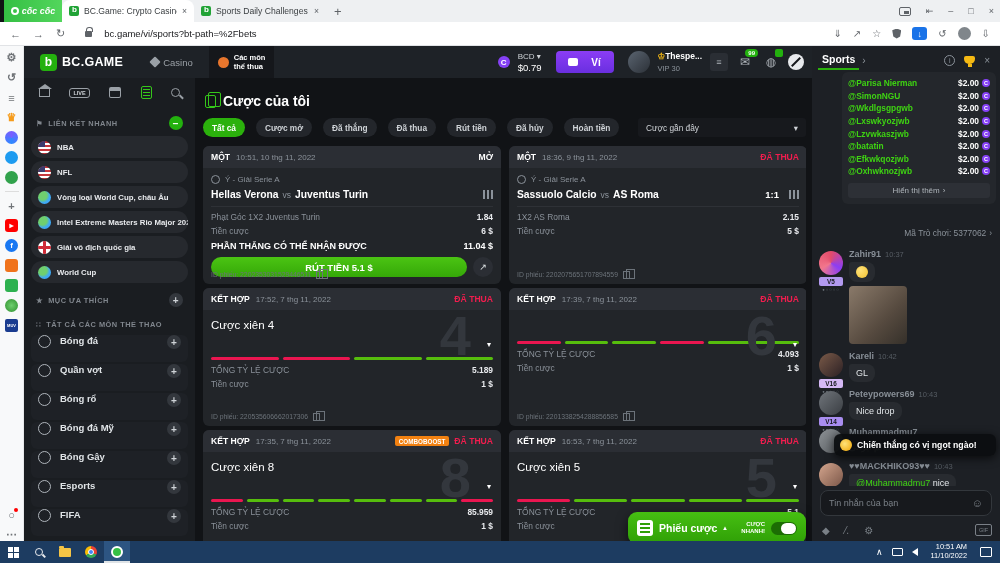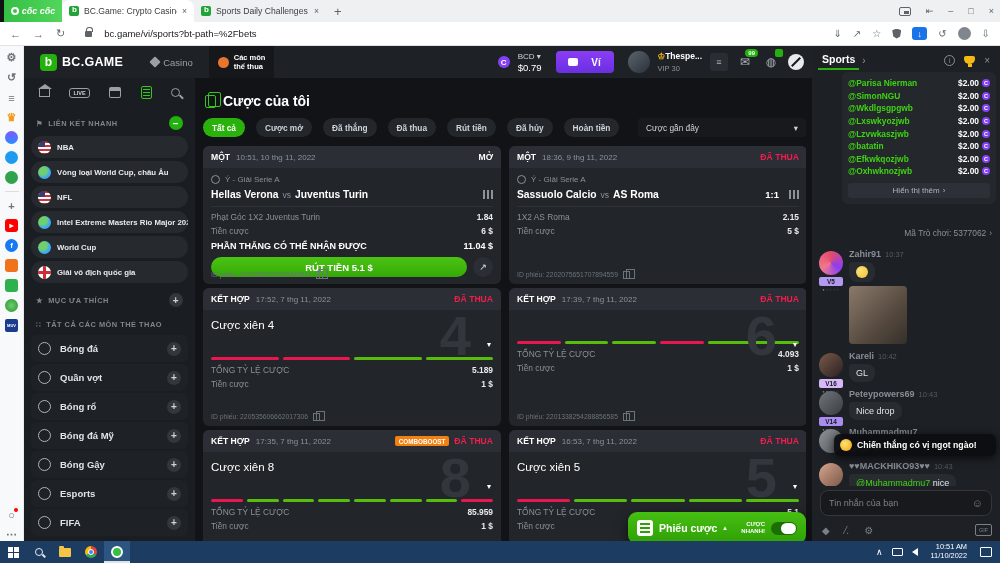--- a/index.html
+++ b/index.html
@@ -74,21 +74,21 @@
 .circle-btn{width:14px;height:14px;border-radius:50%;background:#23b10e;color:#fff;display:flex;align-items:center;justify-content:center;font-size:10px;margin-left:auto;flex:none}
 .circle-btn.gray{background:#33373d;color:#cfd3d7}
 .qlink{height:22px;background:#26292e;border-radius:11px;display:flex;align-items:center;gap:6px;padding:0 7px;margin-bottom:3px;color:#e8eaed;font-size:7.8px;font-weight:bold;white-space:nowrap;overflow:hidden}
 .flag{width:13px;height:13px;border-radius:50%;flex:none;overflow:hidden;position:relative}
 .us{background:repeating-linear-gradient(180deg,#c6363c 0 2px,#fff 2px 4px)}
 .us::after{content:"";position:absolute;left:0;top:0;width:7px;height:6px;background:#3c3b6e}
 .globe{background:radial-gradient(circle at 35% 35%,#6fcf6f 0 36%,#3fa9f5 60%)}
 .eng{background:linear-gradient(#fff,#fff)}
 .eng::before{content:"";position:absolute;left:5px;top:0;width:3px;height:13px;background:#cf2b37}
 .eng::after{content:"";position:absolute;left:0;top:5px;width:13px;height:3px;background:#cf2b37}
-.sport-row{height:27px;display:flex;align-items:center;gap:9px;padding:0 7px;color:#dfe3e6;font-size:9.5px;font-weight:bold;border-radius:6px;background:#1e2126;margin-bottom:2px}
+.sport-row{height:27px;display:flex;align-items:flex-start;gap:9px;padding:0 7px;color:#dfe3e6;font-size:9.5px;font-weight:bold;border-radius:6px;background:#1e2126;margin-bottom:2px}
 .s-ico{width:13px;height:13px;border:1.5px solid #aeb4ba;border-radius:50%;flex:none}
 
 .main{position:absolute;left:195px;top:78px;width:617px;height:463px;background:#111316;padding:13px 6px 0 8px;overflow:hidden}
 .m-title{display:flex;align-items:center;gap:7px;color:#fff;font-size:14px;font-weight:bold;padding:2px 2px 9px}
 .docs-ico{position:relative;width:11px;height:13px;border:1.5px solid #35c71a;border-radius:2px;background:#111316}
 .docs-ico::before{content:"";position:absolute;left:2px;top:-4px;width:11px;height:13px;border:1.5px solid #35c71a;border-radius:2px}
 .filters{display:flex;gap:5px;align-items:center;padding-bottom:9px}
 .pill{height:19px;border-radius:10px;background:#23262b;color:#cfd3d7;font-size:8.3px;font-weight:bold;display:flex;align-items:center;padding:0 9px;white-space:nowrap}
 .pill.active{background:#2bb10c;color:#fff}
 .sort{margin-left:auto;display:flex;align-items:center;justify-content:space-between;width:168px;height:19px;color:#cfd3d7;font-size:8.3px;background:#17191d;border-radius:3px;padding:0 8px}
@@ -306,38 +306,38 @@
       <span>⚑</span>
       <span>LIÊN KẾT NHANH</span>
       <span class="circle-btn">−</span>
     </div>
   <div>
       <div class="qlink">
     <span class="flag us"></span>
     <span>NBA</span>
   </div>
       <div class="qlink">
+    <span class="flag us"></span>
+    <span>NFL</span>
+  </div>
+      <div class="qlink">
     <span class="flag globe"></span>
     <span>Vòng loại World Cup, châu Âu</span>
-  </div>
-      <div class="qlink">
-    <span class="flag us"></span>
-    <span>NFL</span>
   </div>
       <div class="qlink">
     <span class="flag globe"></span>
     <span>Intel Extreme Masters Rio Major 2022</span>
   </div>
       <div class="qlink">
+    <span class="flag eng"></span>
+    <span>Giải vô địch quốc gia</span>
+  </div>
+      <div class="qlink">
     <span class="flag globe"></span>
     <span>World Cup</span>
-  </div>
-      <div class="qlink">
-    <span class="flag eng"></span>
-    <span>Giải vô địch quốc gia</span>
   </div>
     </div>
   <div class="shead">
       <span>★</span>
       <span>MỤC ƯA THÍCH</span>
       <span class="circle-btn gray">+</span>
     </div>
   <div class="shead">
       <span>∷</span>
       <span>TẤT CẢ CÁC MÔN THỂ THAO</span>

